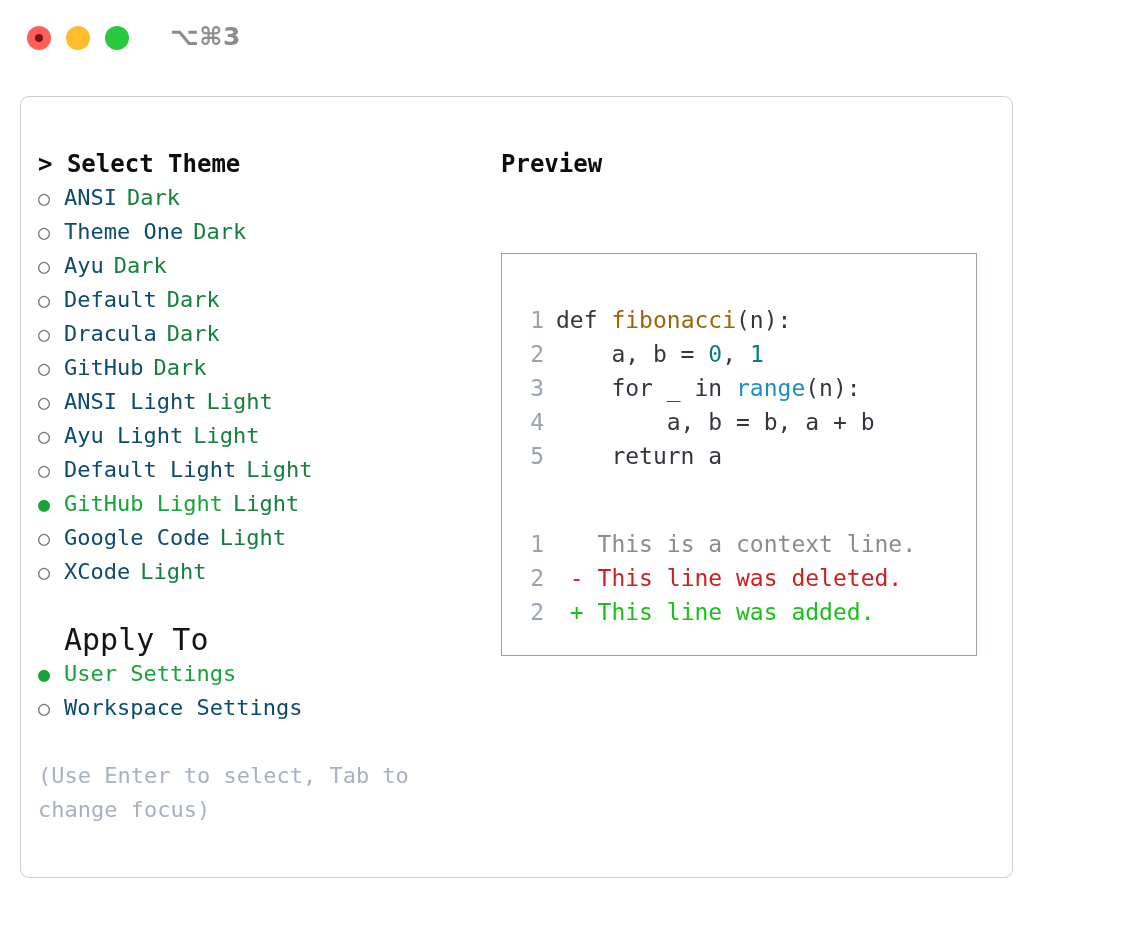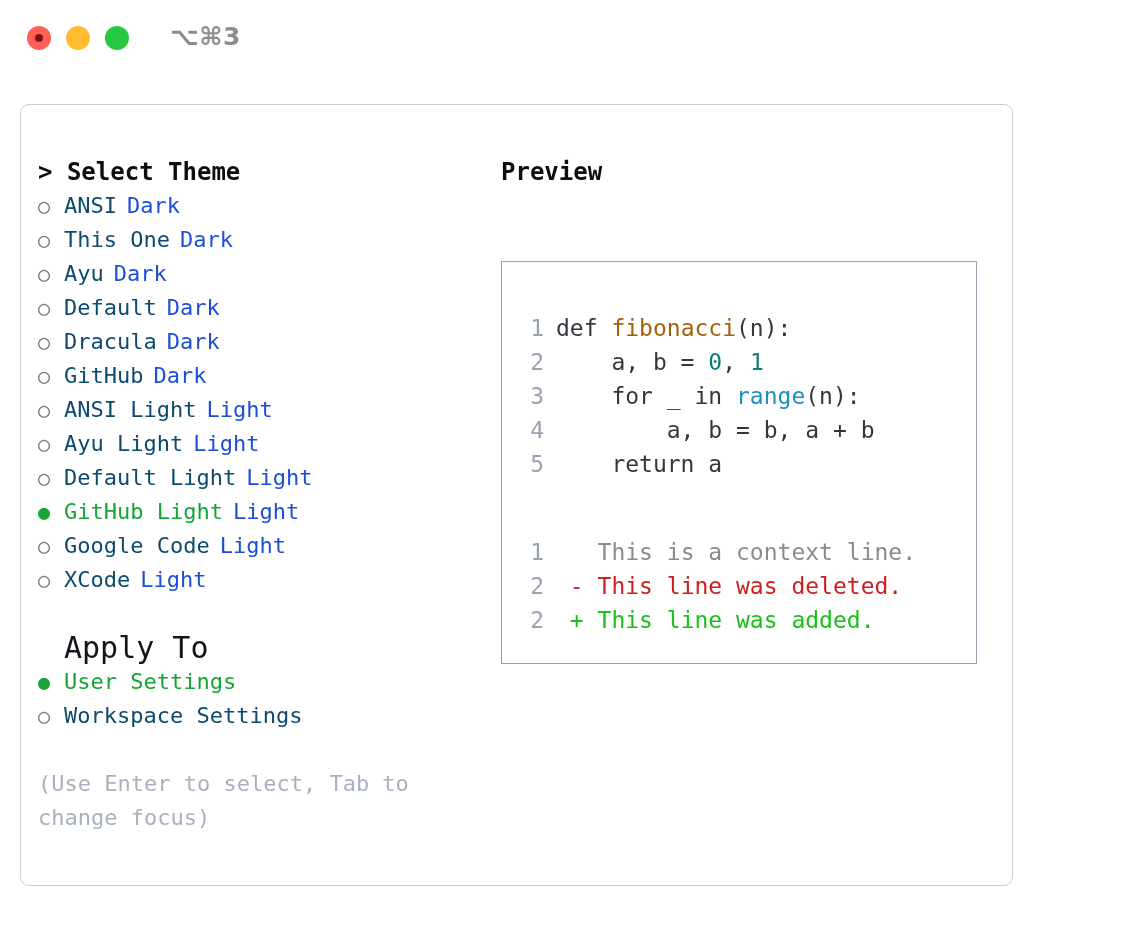--- a/index.html
+++ b/index.html
@@ -73,21 +73,21 @@
     font-weight: bold;
     color: #8c8c8c;
     letter-spacing: 0.5px;
     font-family: "DejaVu Sans", "Liberation Sans", sans-serif;
   }
 
   
   .panel {
     position: absolute;
     left: 20px;
-    top: 104px;
+    top: 96px;
     width: 993px;
     height: 782px;
     border: 1px solid #c9cdd4;
     border-radius: 9px;
     box-sizing: border-box;
     background: #ffffff;
   }
 
   
   .left-col {
@@ -124,21 +124,21 @@
     font-size: 20px;
     color: #6f7680;
     line-height: 34px;
   }
   .row.selected .marker { color: #17a436; }
   .label {
     color: #0c4a6e;
   }
   .row.selected .label { color: #17a436; }
   .tag {
-    color: #1d4ed8;
+    color: #15803d;
     margin-left: 10px;
   }
 
   .apply-title {
     font-size: 30px;
     color: #111418;
     line-height: 34px;
     margin-left: 26px;
     white-space: pre;
   }
@@ -219,21 +219,21 @@
     </div>
     <div class="shortcut">⌥⌘3</div>
   </div>
 
   <div class="panel">
 
     <div class="left-col">
       <div class="section-title">&gt; Select Theme</div>
       <ul class="list" id="theme-list">
           <li class="row"><span class="marker">○</span><span class="label">ANSI</span><span class="tag">Dark</span></li>
-          <li class="row"><span class="marker">○</span><span class="label">This One</span><span class="tag">Dark</span></li>
+          <li class="row"><span class="marker">○</span><span class="label">Theme One</span><span class="tag">Dark</span></li>
           <li class="row"><span class="marker">○</span><span class="label">Ayu</span><span class="tag">Dark</span></li>
           <li class="row"><span class="marker">○</span><span class="label">Default</span><span class="tag">Dark</span></li>
           <li class="row"><span class="marker">○</span><span class="label">Dracula</span><span class="tag">Dark</span></li>
           <li class="row"><span class="marker">○</span><span class="label">GitHub</span><span class="tag">Dark</span></li>
           <li class="row"><span class="marker">○</span><span class="label">ANSI Light</span><span class="tag">Light</span></li>
           <li class="row"><span class="marker">○</span><span class="label">Ayu Light</span><span class="tag">Light</span></li>
           <li class="row"><span class="marker">○</span><span class="label">Default Light</span><span class="tag">Light</span></li>
           <li class="row selected"><span class="marker">●</span><span class="label">GitHub Light</span><span class="tag">Light</span></li>
           <li class="row"><span class="marker">○</span><span class="label">Google Code</span><span class="tag">Light</span></li>
           <li class="row"><span class="marker">○</span><span class="label">XCode</span><span class="tag">Light</span></li>

